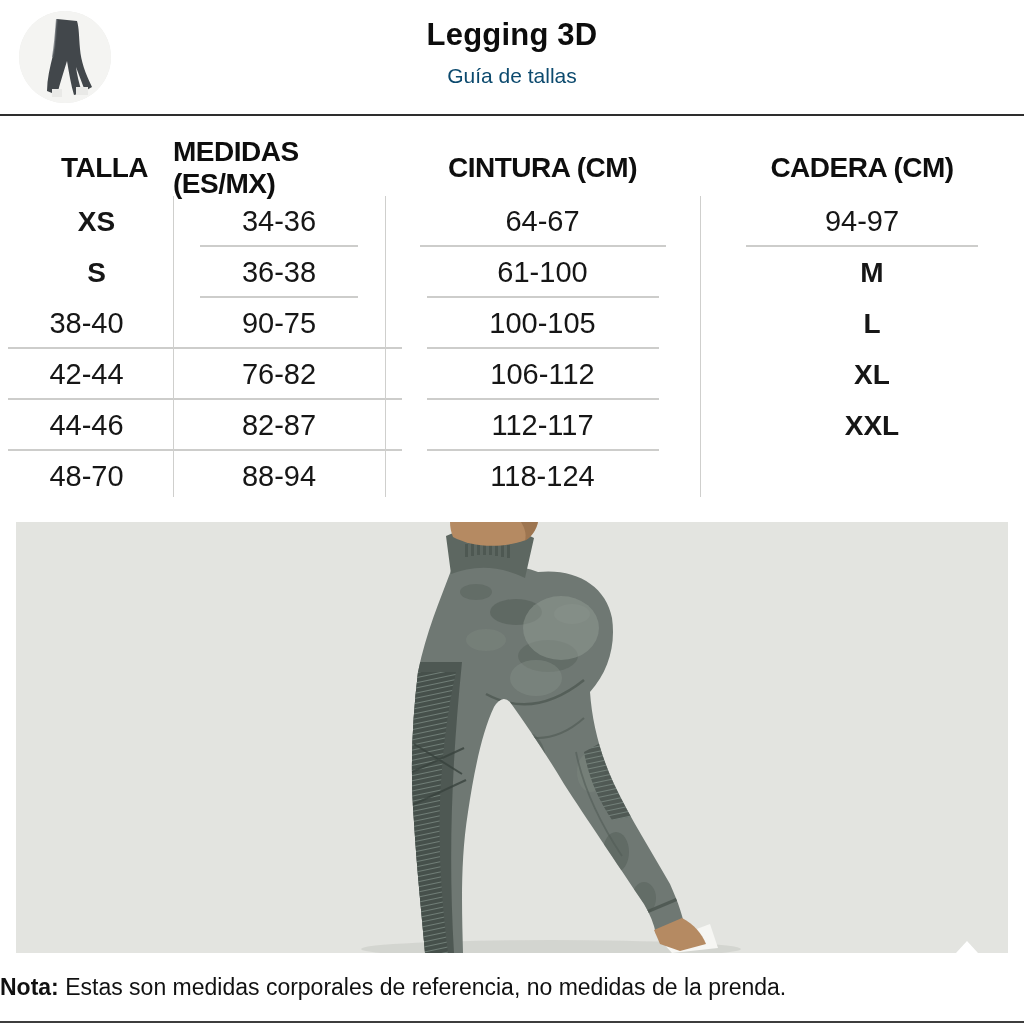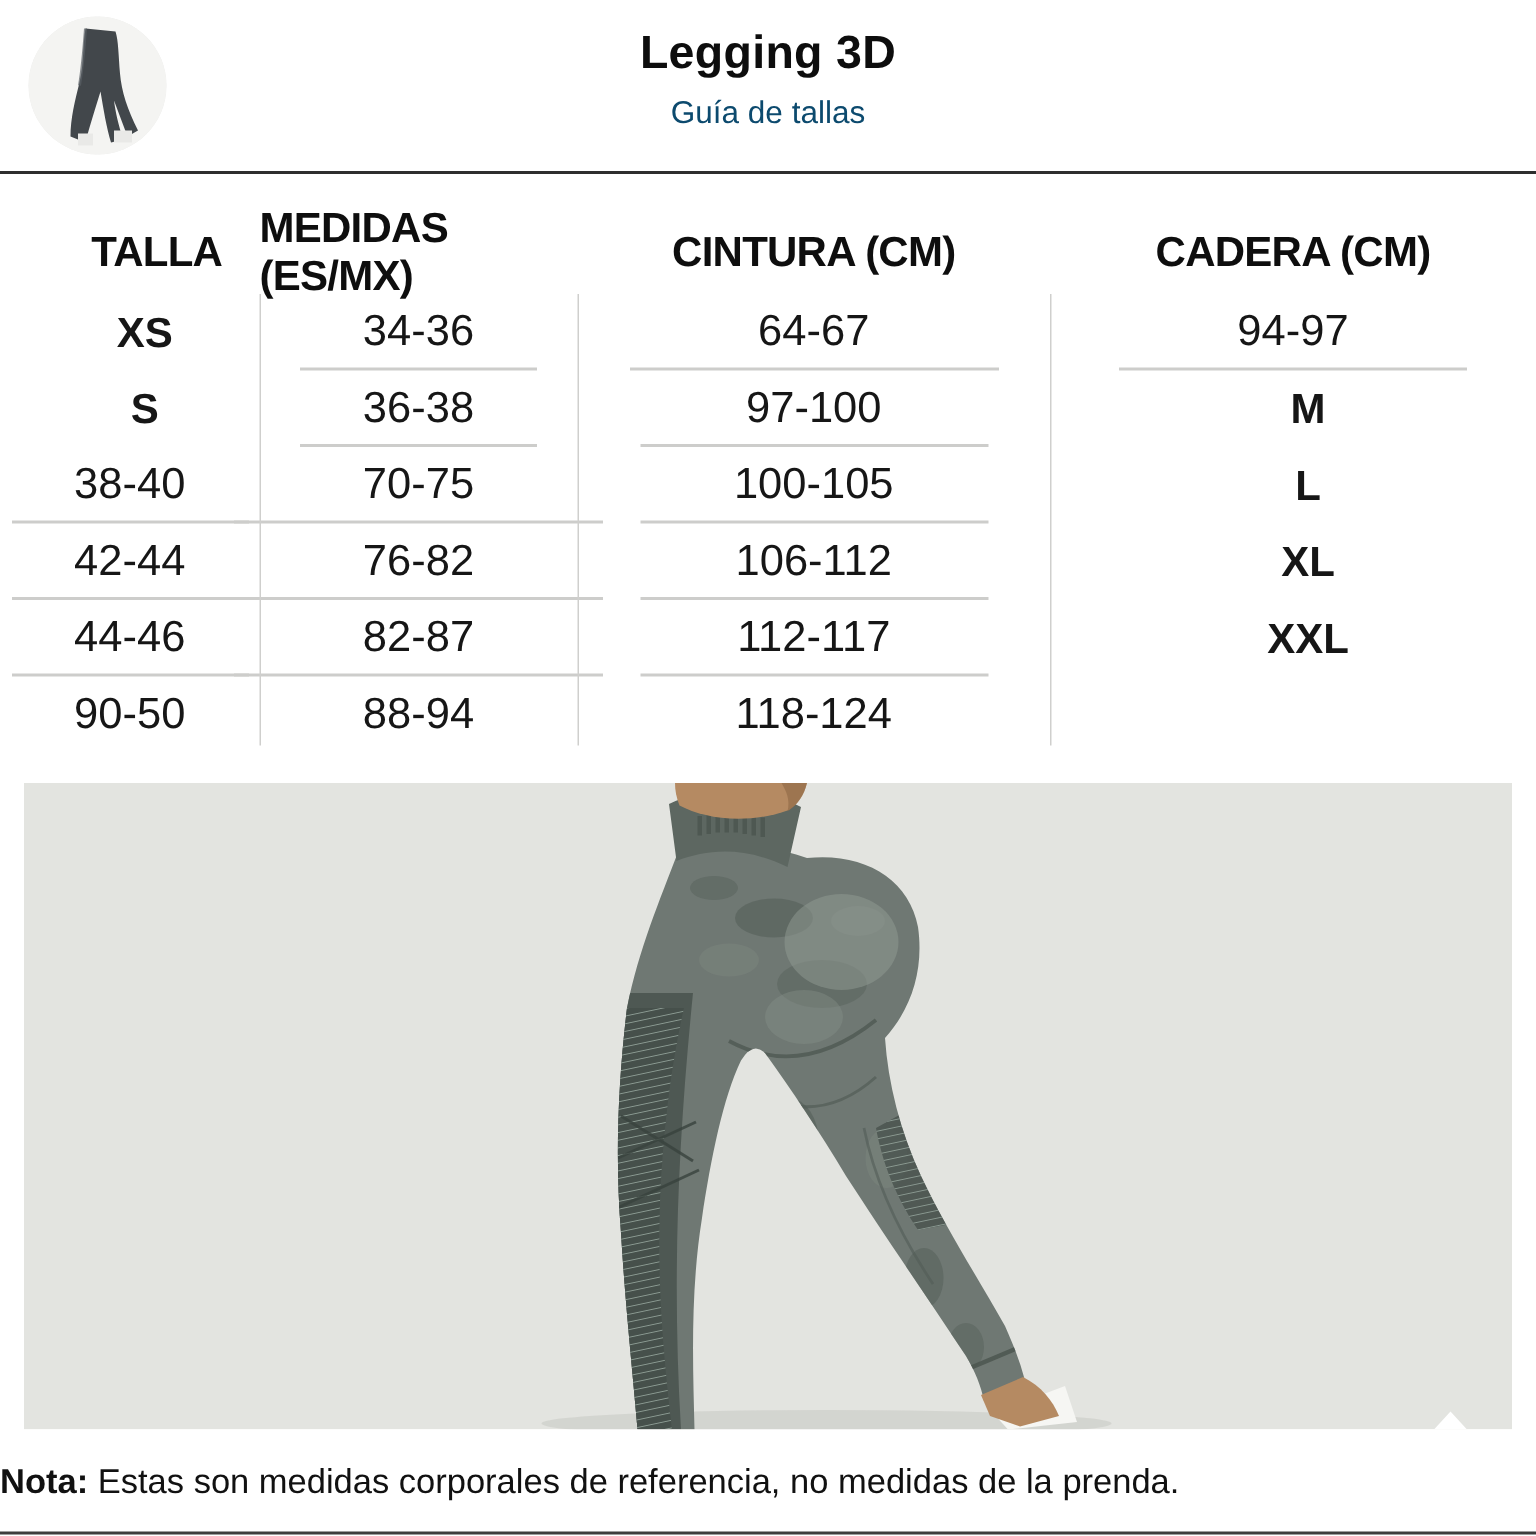--- a/index.html
+++ b/index.html
@@ -108,39 +108,39 @@
   <div class="cell head col3">CINTURA (CM)</div>
   <div class="cell head col4">CADERA (CM)</div>
 
   <div class="cell col1">XS</div>
   <div class="cell col2 sep">34-36</div>
   <div class="cell col3 sep">64-67</div>
   <div class="cell col4 sep">94-97</div>
 
   <div class="cell col1">S</div>
   <div class="cell col2 sep">36-38</div>
-  <div class="cell col4 sep">97-100</div>
+  <div class="cell col4 sep">61-100</div>
 
   <div class="cell col1">M</div>
   <div class="cell col2 sep">38-40</div>
-  <div class="cell col3 sep">70-75</div>
+  <div class="cell col3 sep">90-75</div>
   <div class="cell col4 sep">100-105</div>
 
   <div class="cell col1">L</div>
   <div class="cell col2 sep">42-44</div>
   <div class="cell col3 sep">76-82</div>
   <div class="cell col4 sep">106-112</div>
 
   <div class="cell col1">XL</div>
   <div class="cell col2 sep">44-46</div>
   <div class="cell col3 sep">82-87</div>
   <div class="cell col4 sep">112-117</div>
 
   <div class="cell col1">XXL</div>
-  <div class="cell col2">90-50</div>
+  <div class="cell col2">48-70</div>
   <div class="cell col3">88-94</div>
   <div class="cell col4">118-124</div>
 
   <div class="v-line v1"></div>
   <div class="v-line v2"></div>
   <div class="v-line v3"></div>
 </section>
 
 <figure class="product-photo">
   <svg viewBox="0 0 992 431">

